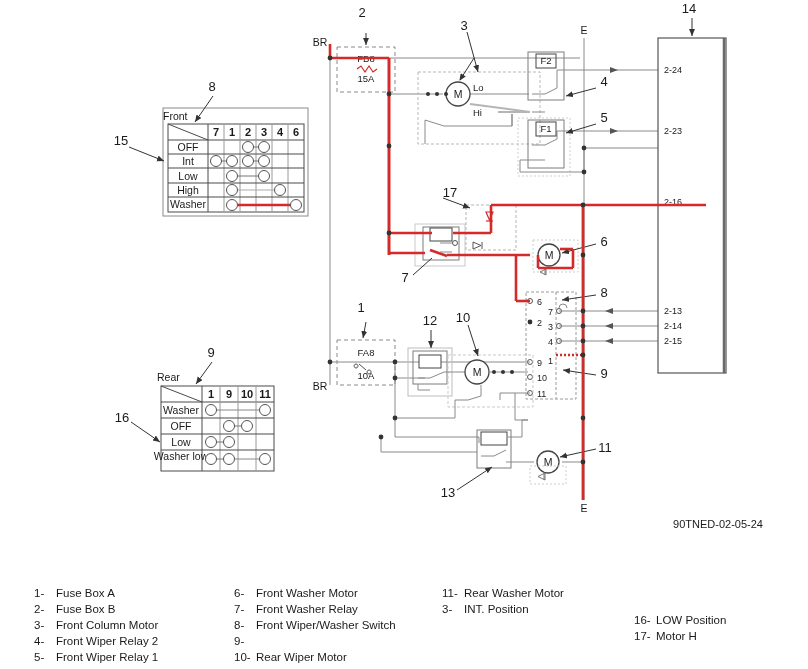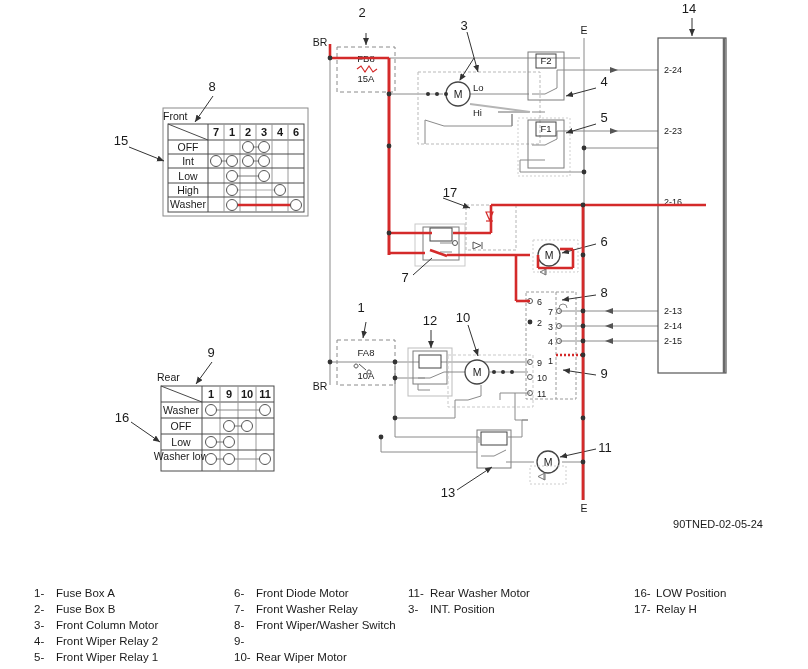--- a/index.html
+++ b/index.html
@@ -494,53 +494,53 @@
           <span class="lg-t">Front Wiper Relay 2</span>
         </div>
       <div class="lg-row">
           <span class="lg-n">5-</span>
           <span class="lg-t">Front Wiper Relay 1</span>
         </div>
     </div>
     <div class="lg-col" style="left:234px;">
       <div class="lg-row">
           <span class="lg-n">6-</span>
-          <span class="lg-t">Front Diode Motor</span>
+          <span class="lg-t">Front Washer Motor</span>
         </div>
       <div class="lg-row">
           <span class="lg-n">7-</span>
           <span class="lg-t">Front Washer Relay</span>
         </div>
       <div class="lg-row">
           <span class="lg-n">8-</span>
           <span class="lg-t">Front Wiper/Washer Switch</span>
         </div>
       <div class="lg-row">
           <span class="lg-n">9-</span>
         </div>
       <div class="lg-row">
           <span class="lg-n">10-</span>
           <span class="lg-t">Rear Wiper Motor</span>
         </div>
     </div>
-    <div class="lg-col" style="left:408px;">
+    <div class="lg-col" style="left:442px;">
       <div class="lg-row">
           <span class="lg-n">11-</span>
           <span class="lg-t">Rear Washer Motor</span>
         </div>
       <div class="lg-row">
           <span class="lg-n">3-</span>
           <span class="lg-t">INT. Position</span>
         </div>
     </div>
-    <div class="lg-col" style="left:634px;">
+    <div class="lg-col" style="left:634px;margin-top:27px;">
       <div class="lg-row">
           <span class="lg-n">16-</span>
           <span class="lg-t">LOW Position</span>
         </div>
       <div class="lg-row">
           <span class="lg-n">17-</span>
-          <span class="lg-t">Relay H</span>
+          <span class="lg-t">Motor H</span>
         </div>
     </div>
   </div>
 
 </div>
 
 </body></html>

